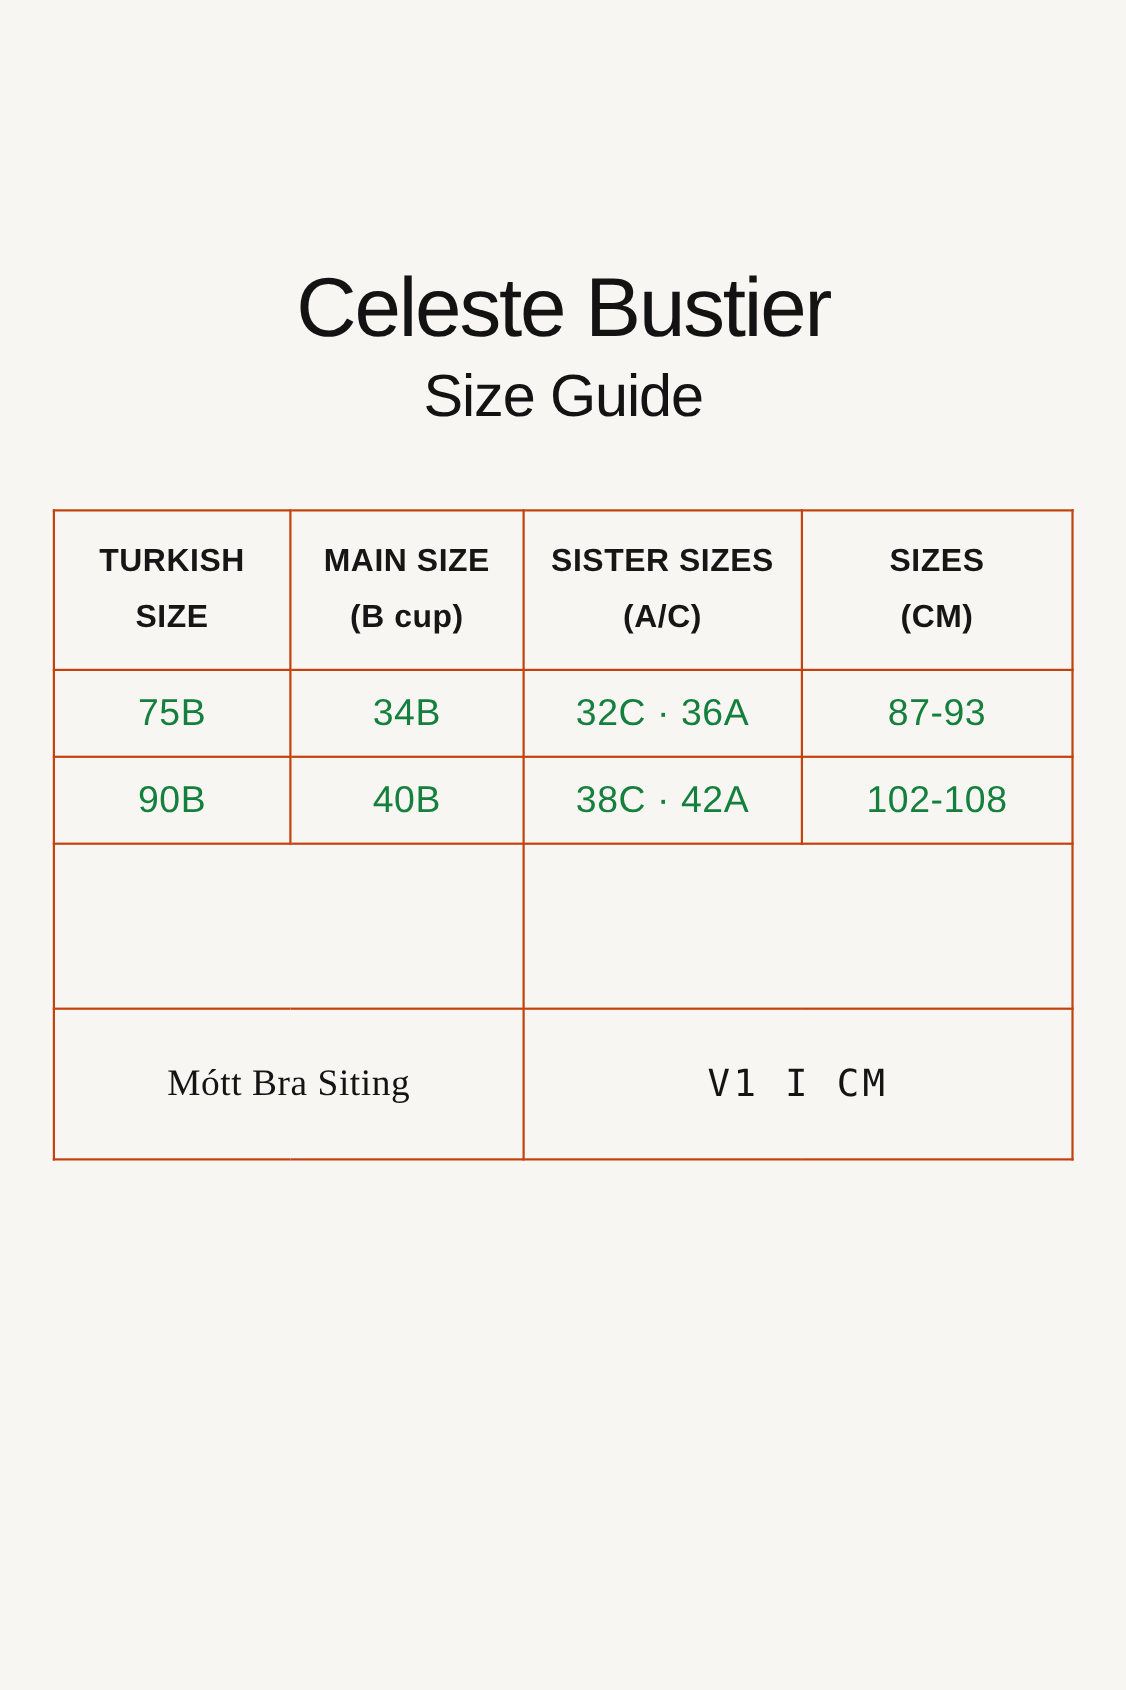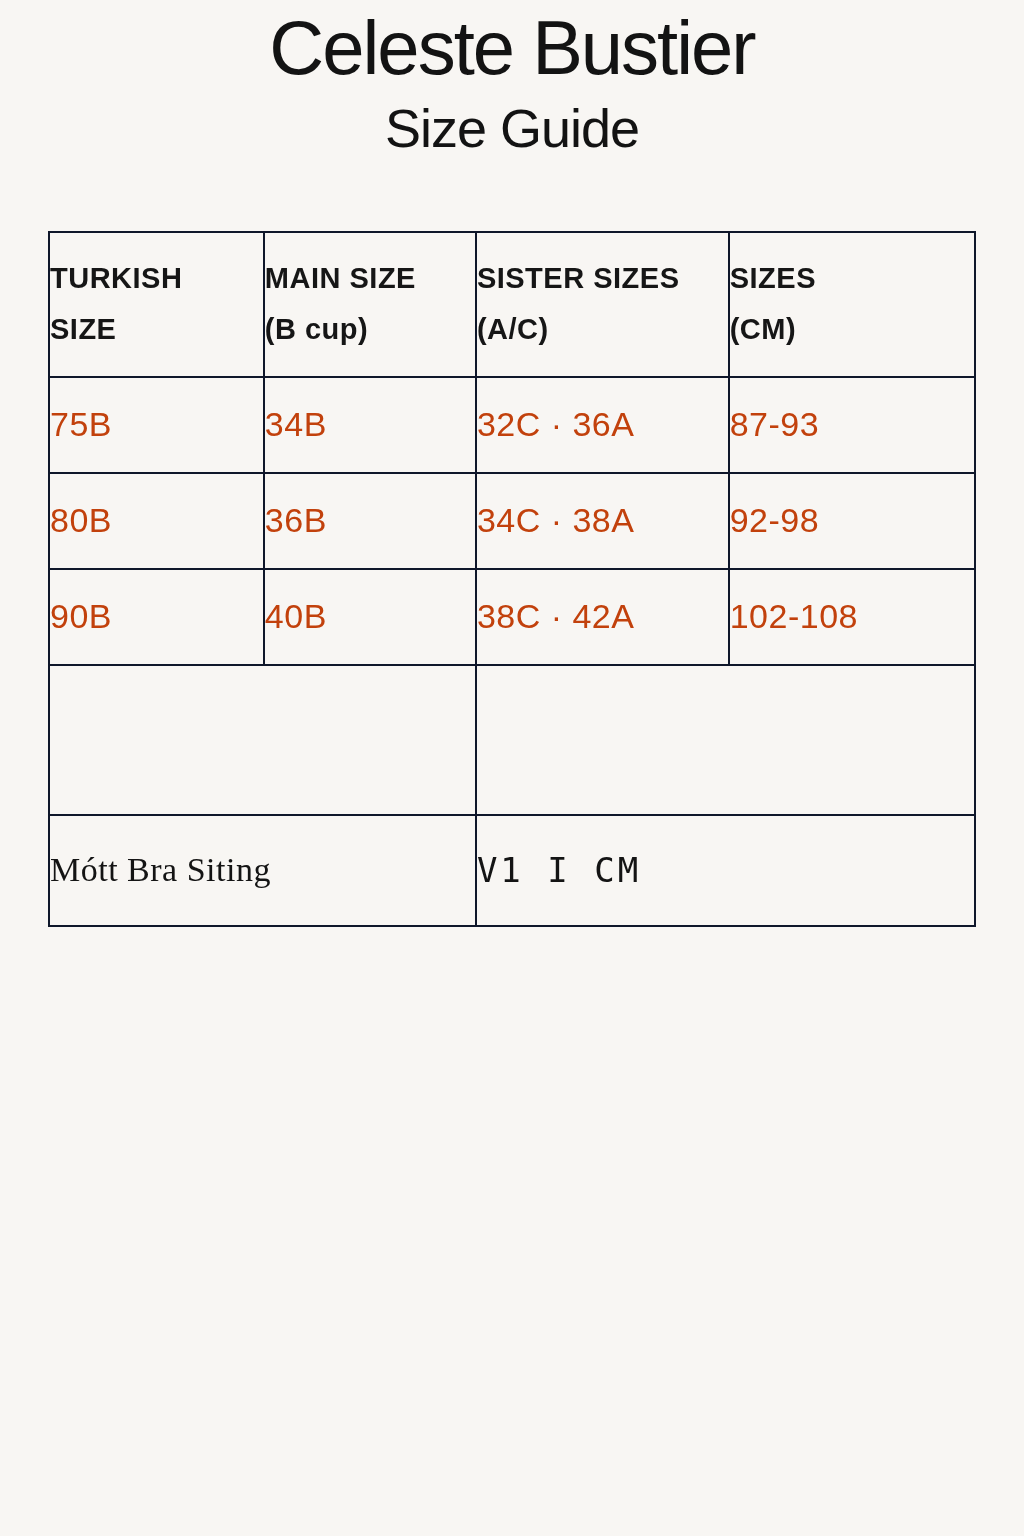--- a/index.html
+++ b/index.html
@@ -10,20 +10,21 @@
     color: #141414;
     font-family: "Liberation Sans", sans-serif;
     overflow: hidden;
   }
   .page {
     position: relative;
     width: 1024px;
     height: 1536px;
   }
   .title-block {
+    padding-top: 232px;
     text-align: center;
   }
   .page-title {
     font-size: 76px;
     font-weight: 500;
     line-height: 1.27;
     letter-spacing: -2px;
     color: #131313;
   }
   .page-subtitle {
@@ -34,46 +35,46 @@
   }
   table.size-table {
     border-collapse: collapse;
     table-layout: fixed;
     width: 928px;
     margin: 72px 0 0 48px;
     background: transparent;
   }
   .size-table th,
   .size-table td {
-    border: 2px solid #0f172a;
-    text-align: left;
+    border: 2px solid #c2410c;
+    text-align: center;
     vertical-align: middle;
     padding: 0;
   }
   .size-table th {
     height: 145px;
     font-size: 29px;
     font-weight: 700;
     letter-spacing: 0.5px;
     line-height: 1.75;
     color: #161616;
   }
   .size-table th span { display: block; }
   .size-table td.data-cell {
-    height: 96px;
+    height: 79px;
     font-size: 34px;
     font-weight: 400;
     letter-spacing: 0.5px;
-    color: #c2410c;
+    color: #15803d;
   }
   .size-table tr.empty-row td {
     height: 150px;
   }
   .size-table tr.footer-row td {
-    height: 111px;
+    height: 137px;
     font-size: 34px;
   }
   .serif-text {
     font-family: "Liberation Serif", serif;
     font-weight: 400;
     letter-spacing: 0.5px;
   }
   .mono-text {
     font-family: "DejaVu Sans Mono", monospace;
     font-weight: 400;
@@ -120,26 +121,20 @@
       </tr>
     </thead>
     <tbody>
       <tr>
         <td class="data-cell">75B</td>
         <td class="data-cell">34B</td>
         <td class="data-cell">32C · 36A</td>
         <td class="data-cell">87-93</td>
       </tr>
       <tr>
-        <td class="data-cell">80B</td>
-        <td class="data-cell">36B</td>
-        <td class="data-cell">34C · 38A</td>
-        <td class="data-cell">92-98</td>
-      </tr>
-      <tr>
         <td class="data-cell">90B</td>
         <td class="data-cell">40B</td>
         <td class="data-cell">38C · 42A</td>
         <td class="data-cell">102-108</td>
       </tr>
       <tr class="empty-row">
         <td colspan="2"></td>
         <td colspan="2"></td>
       </tr>
       <tr class="footer-row">

